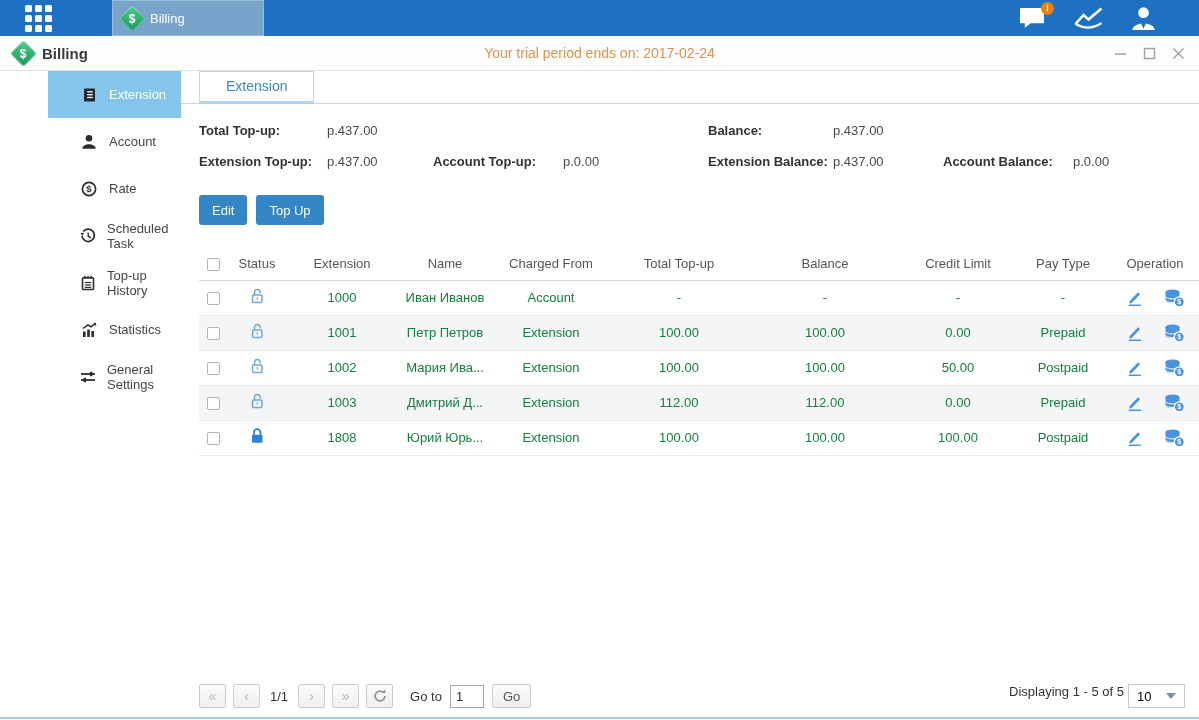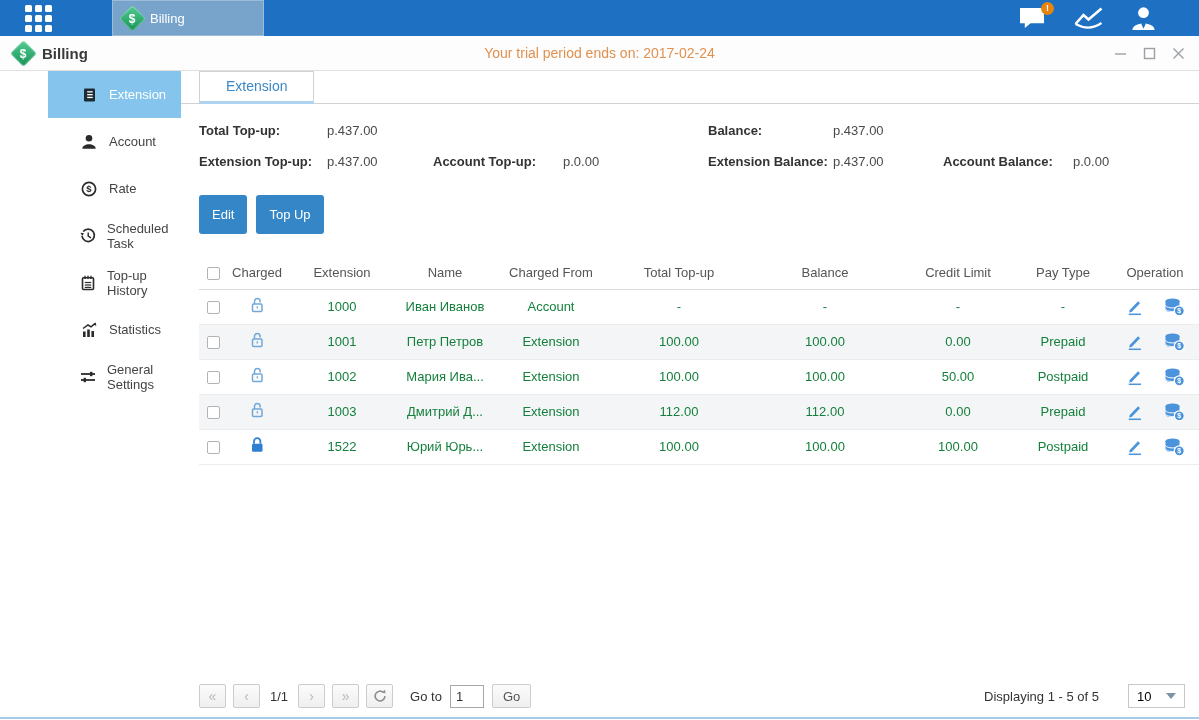--- a/index.html
+++ b/index.html
@@ -42,38 +42,38 @@
 
   
   .summary { margin:13px 0 0 18px; position:relative; }
   .sumrow { position:relative; height:31px; }
   .sumrow span { position:absolute; top:6px; font-size:13px; white-space:nowrap; }
   .sl { font-weight:bold; color:#333; }
   .sv { color:#4a4a4a; }
 
   
   .actions { margin:16px 0 0 18px; display:flex; gap:9px; }
-  .btn { background:#3486c7; color:#fff; border:none; border-radius:3px; height:39px; padding:0 13px; font-size:13px; font-family:inherit; cursor:pointer; }
+  .btn { background:#3486c7; color:#fff; border:none; border-radius:3px; height:30px; padding:0 13px; font-size:13px; font-family:inherit; cursor:pointer; }
 
   
   table { border-collapse:collapse; table-layout:fixed; width:1000px; margin:22px 0 0 18px; }
   thead th { height:33px; font-weight:normal; font-size:13px; color:#555; border-bottom:1px solid #d9d9d9; text-align:center; }
   tbody td { height:35px; font-size:13px; color:#15803d; text-align:center; border-bottom:1px solid #ececec; overflow:hidden; white-space:nowrap; }
   tbody tr:nth-child(even) { background:#f4f5f6; }
   .cb { display:inline-block; width:13px; height:13px; border:1px solid #b3b3b3; border-radius:2px; background:#fff; vertical-align:middle; cursor:pointer; }
   .opcell span { display:inline-flex; margin:0 8px; cursor:pointer; vertical-align:middle; }
 
   
   .pager { position:absolute; left:18px; right:14px; bottom:9px; display:flex; align-items:center; font-size:13px; color:#333; }
   .pbtn { min-width:27px; height:24px; border:1px solid #ccc; background:linear-gradient(#fbfbfb,#efefef); border-radius:2px; color:#b8b8b8; font-size:14px; display:flex; align-items:center; justify-content:center; margin-right:7px; cursor:pointer; }
   .page-label { margin:0 10px 0 3px; color:#333; }
   .goto-label { margin:0 8px 0 10px; color:#333; }
   .goto-input { width:34px; height:23px; border:1px solid #a8a8a8; font-size:13px; padding-left:5px; font-family:inherit; color:#333; }
   .go-btn { margin-left:8px; height:24px; padding:0 10px; border:1px solid #ccc; background:linear-gradient(#fbfbfb,#efefef); border-radius:2px; font-size:13px; color:#555; font-family:inherit; cursor:pointer; }
-  .pager-right { margin-left:auto; display:flex; align-items:center; gap:29px; }
+  .pager-right { margin-left:auto; display:flex; gap:4px; }
   .pagesize { width:57px; height:24px; border:1px solid #c7c7c7; background:#fff; display:flex; align-items:center; justify-content:space-between; padding:0 8px; cursor:pointer; color:#000000; }
   .caret { width:0; height:0; border-left:5px solid transparent; border-right:5px solid transparent; border-top:6px solid #7d93a5; }
 </style>
 </head>
 <body>
 
 <div class="screen">
 
   <header class="taskbar">
     <div class="launcher">
@@ -264,21 +264,21 @@
             <col style="width:116px">
           <col style="width:140px">
             <col style="width:152px">
             <col style="width:114px">
             <col style="width:96px">
             <col style="width:88px">
         </colgroup>
         <thead>
           <tr>
             <th><span class="cb"></span></th>
-            <th>Charged</th>
+            <th>Status</th>
             <th>Extension</th>
             <th>Name</th>
             <th>Charged From</th>
             <th>Total Top-up</th>
             <th>Balance</th>
             <th>Credit Limit</th>
             <th>Pay Type</th>
             <th>Operation</th>
           </tr>
         </thead>
@@ -429,21 +429,21 @@
         </tr>
             <tr class="locked">
           <td><span class="cb"></span></td>
           <td>
             
             <svg class="lock-closed" width="18" height="18" viewBox="0 0 18 18">
               <rect x="4" y="7.8" width="10.5" height="8" rx="1.2" fill="#2f80d2"></rect>
               <path d="M6 7.8 V5.4 a3.2 3.2 0 0 1 6.4 0 V7.8" fill="none" stroke="#2f80d2" stroke-width="1.8"></path>
             </svg>
           </td>
-          <td>1522</td>
+          <td>1808</td>
           <td>Юрий Юрь...</td>
           <td>Extension</td>
           <td>100.00</td>
           <td>100.00</td>
           <td>100.00</td>
           <td>Postpaid</td>
           <td class="opcell">
             <span>
               <svg width="19" height="19" viewBox="0 0 20 20">
                 <path d="M5 13.8 L13.8 4.6 L15.8 6.6 L7 15.8 L4.4 16.4 z" fill="#4b94dc"></path>

